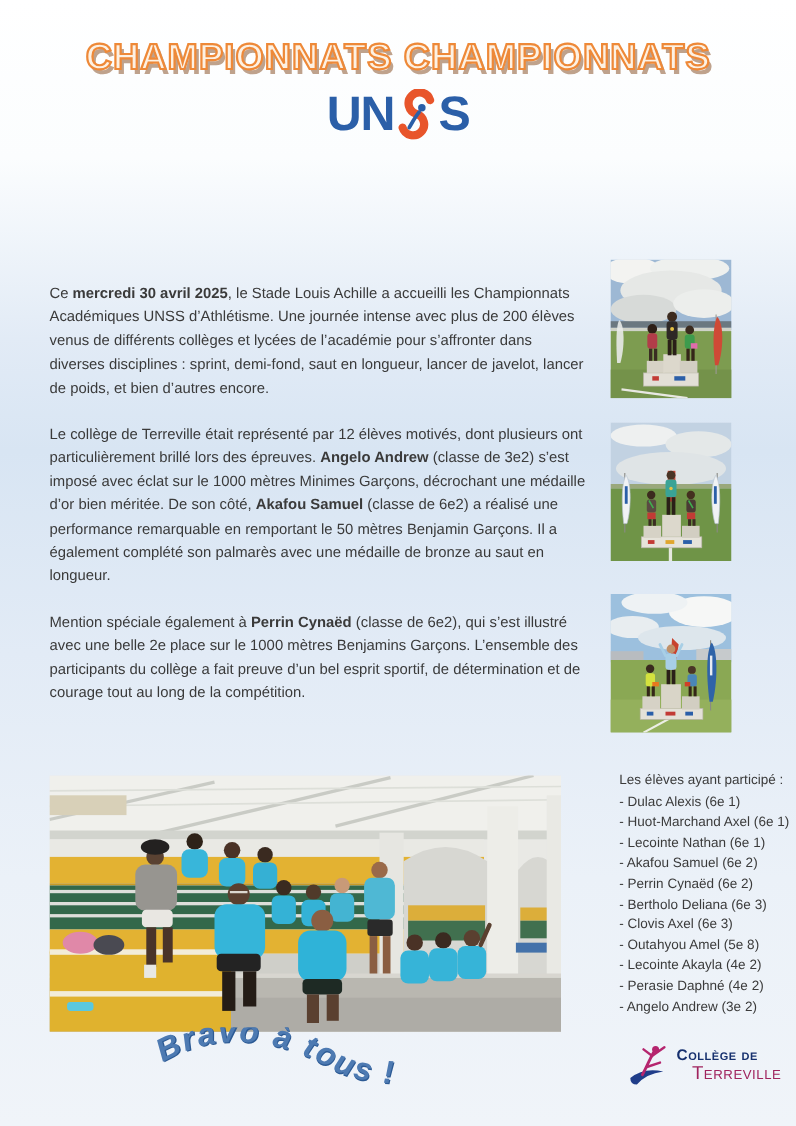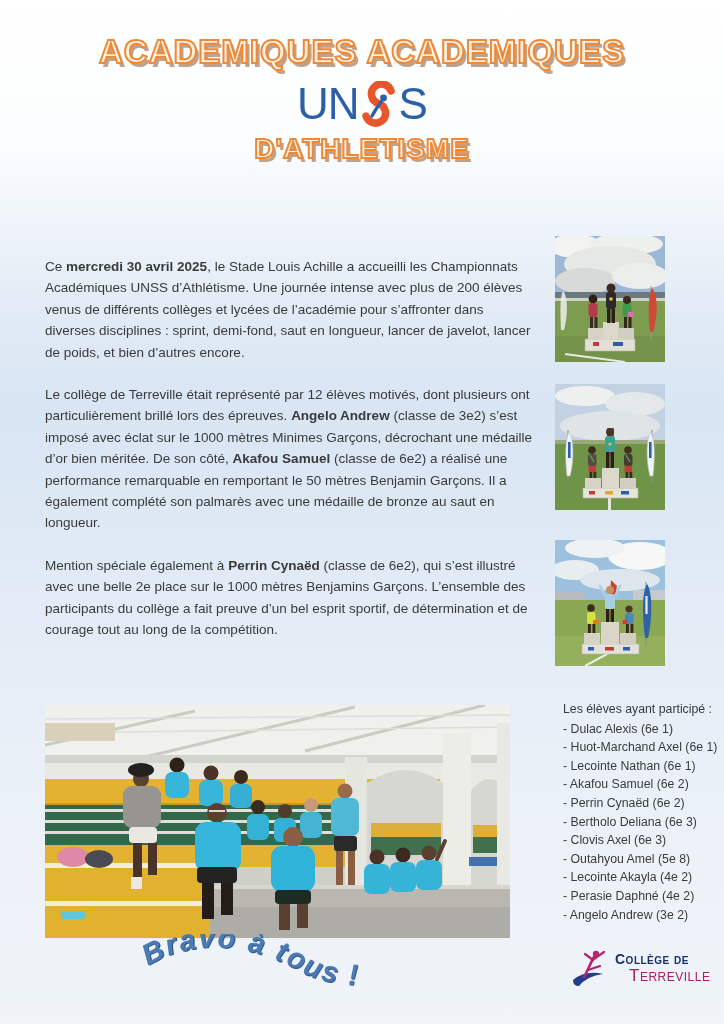--- a/index.html
+++ b/index.html
@@ -10,21 +10,21 @@
   }
   
   .title-block{position:absolute;top:34px;left:0;width:724px;text-align:center;}
   .title-main{
     font-size:33px;font-weight:700;letter-spacing:1px;
     color:#fdf1e3;-webkit-text-stroke:2px #ee8938;
     text-shadow:3px 4px 0 #bfa28c;
     line-height:1.1;margin:0;
   }
   .unss-row{display:flex;align-items:center;justify-content:center;margin-top:8px;height:52px;}
-  .unss-letters{font-size:44px;font-weight:400;color:#2b5fa8;letter-spacing:-1px;line-height:1;}
+  .unss-letters{font-size:44px;font-weight:700;color:#2b5fa8;letter-spacing:-1px;line-height:1;}
   .unss-mark{width:38px;height:46px;margin:0 1px;}
   .title-sub{
     font-size:28px;font-weight:700;letter-spacing:1px;
     color:#fdf1e3;-webkit-text-stroke:2px #ee8938;
     text-shadow:3px 4px 0 #bfa28c;
     line-height:1.1;margin:4px 0 0 0;
   }
   
   .article{position:absolute;left:45px;top:244px;width:487px;color:#3a3a3a;font-size:13.5px;line-height:21.4px;}
   .article p{margin:12px 0 21px 0;}
@@ -44,31 +44,30 @@
   .school-text{margin-left:2px;margin-top:6px;line-height:1.05;}
   .school-line1{font-variant:small-caps;font-weight:700;font-size:14px;color:#16306e;letter-spacing:0.5px;}
   .school-line2{font-variant:small-caps;font-weight:400;font-size:17px;color:#a0245e;letter-spacing:0.5px;margin-left:14px;}
 </style>
 </head>
 <body>
 
 <div class="page">
 
   <div class="title-block">
-    <h1 class="title-main">ACADEMIQUES ACADEMIQUES</h1>
+    <h1 class="title-main">CHAMPIONNATS CHAMPIONNATS</h1>
     <div class="unss-row">
       <span class="unss-letters">UN</span>
       <svg class="unss-mark" viewBox="0 0 36 46">
         <path d="M 30,10 A 10,10 0 1 0 17.5,22.5 A 10,10 0 1 1 5,35" fill="none" stroke="#e8552b" stroke-width="7.5" stroke-linecap="round"></path>
         <circle cx="22.5" cy="17" r="3.4" fill="#2b5fa8"></circle>
         <path d="M 20,21 C 16,26 14,30 11,35" fill="none" stroke="#2b5fa8" stroke-width="3.4" stroke-linecap="round"></path>
       </svg>
       <span class="unss-letters">S</span>
     </div>
-    <h2 class="title-sub">D'ATHLETISME</h2>
   </div>
 
   <div class="article">
     <p><span>Ce </span><b>mercredi 30 avril 2025</b><span>, le Stade Louis Achille a accueilli les Championnats Académiques UNSS d’Athlétisme. Une journée intense avec plus de 200 élèves venus de différents collèges et lycées de l’académie pour s’affronter dans diverses disciplines : sprint, demi-fond, saut en longueur, lancer de javelot, lancer de poids, et bien d’autres encore.</span></p>
     <p><span>Le collège de Terreville était représenté par 12 élèves motivés, dont plusieurs ont particulièrement brillé lors des épreuves. </span><b>Angelo Andrew</b><span> (classe de 3e2) s’est imposé avec éclat sur le 1000 mètres Minimes Garçons, décrochant une médaille d’or bien méritée. De son côté, </span><b>Akafou Samuel</b><span> (classe de 6e2) a réalisé une performance remarquable en remportant le 50 mètres Benjamin Garçons. Il a également complété son palmarès avec une médaille de bronze au saut en longueur.</span></p>
     <p><span>Mention spéciale également à </span><b>Perrin Cynaëd</b><span> (classe de 6e2), qui s’est illustré avec une belle 2e place sur le 1000 mètres Benjamins Garçons. L’ensemble des participants du collège a fait preuve d’un bel esprit sportif, de détermination et de courage tout au long de la compétition.</span></p>
   </div>
 
   <div class="podium-photo" id="photo1">
     <svg viewBox="0 0 110 126" preserveAspectRatio="none">

